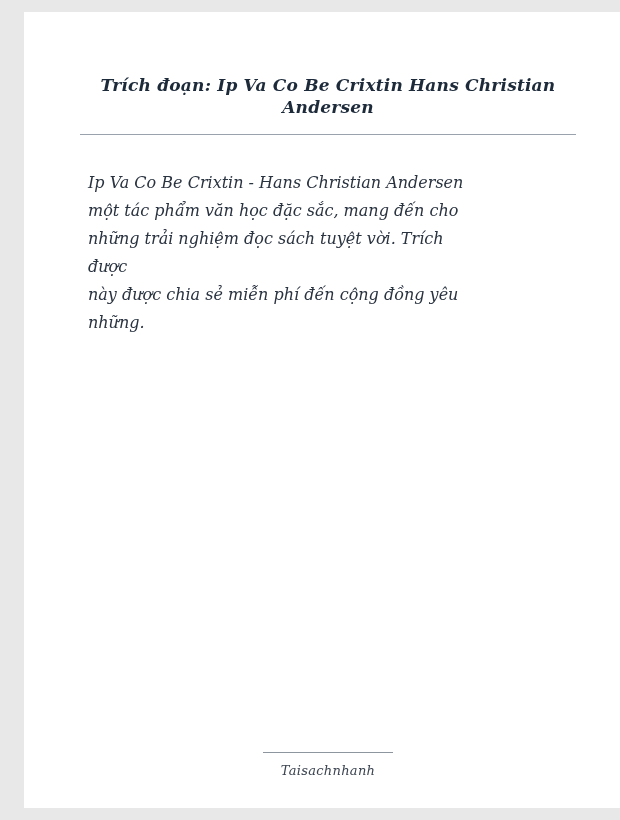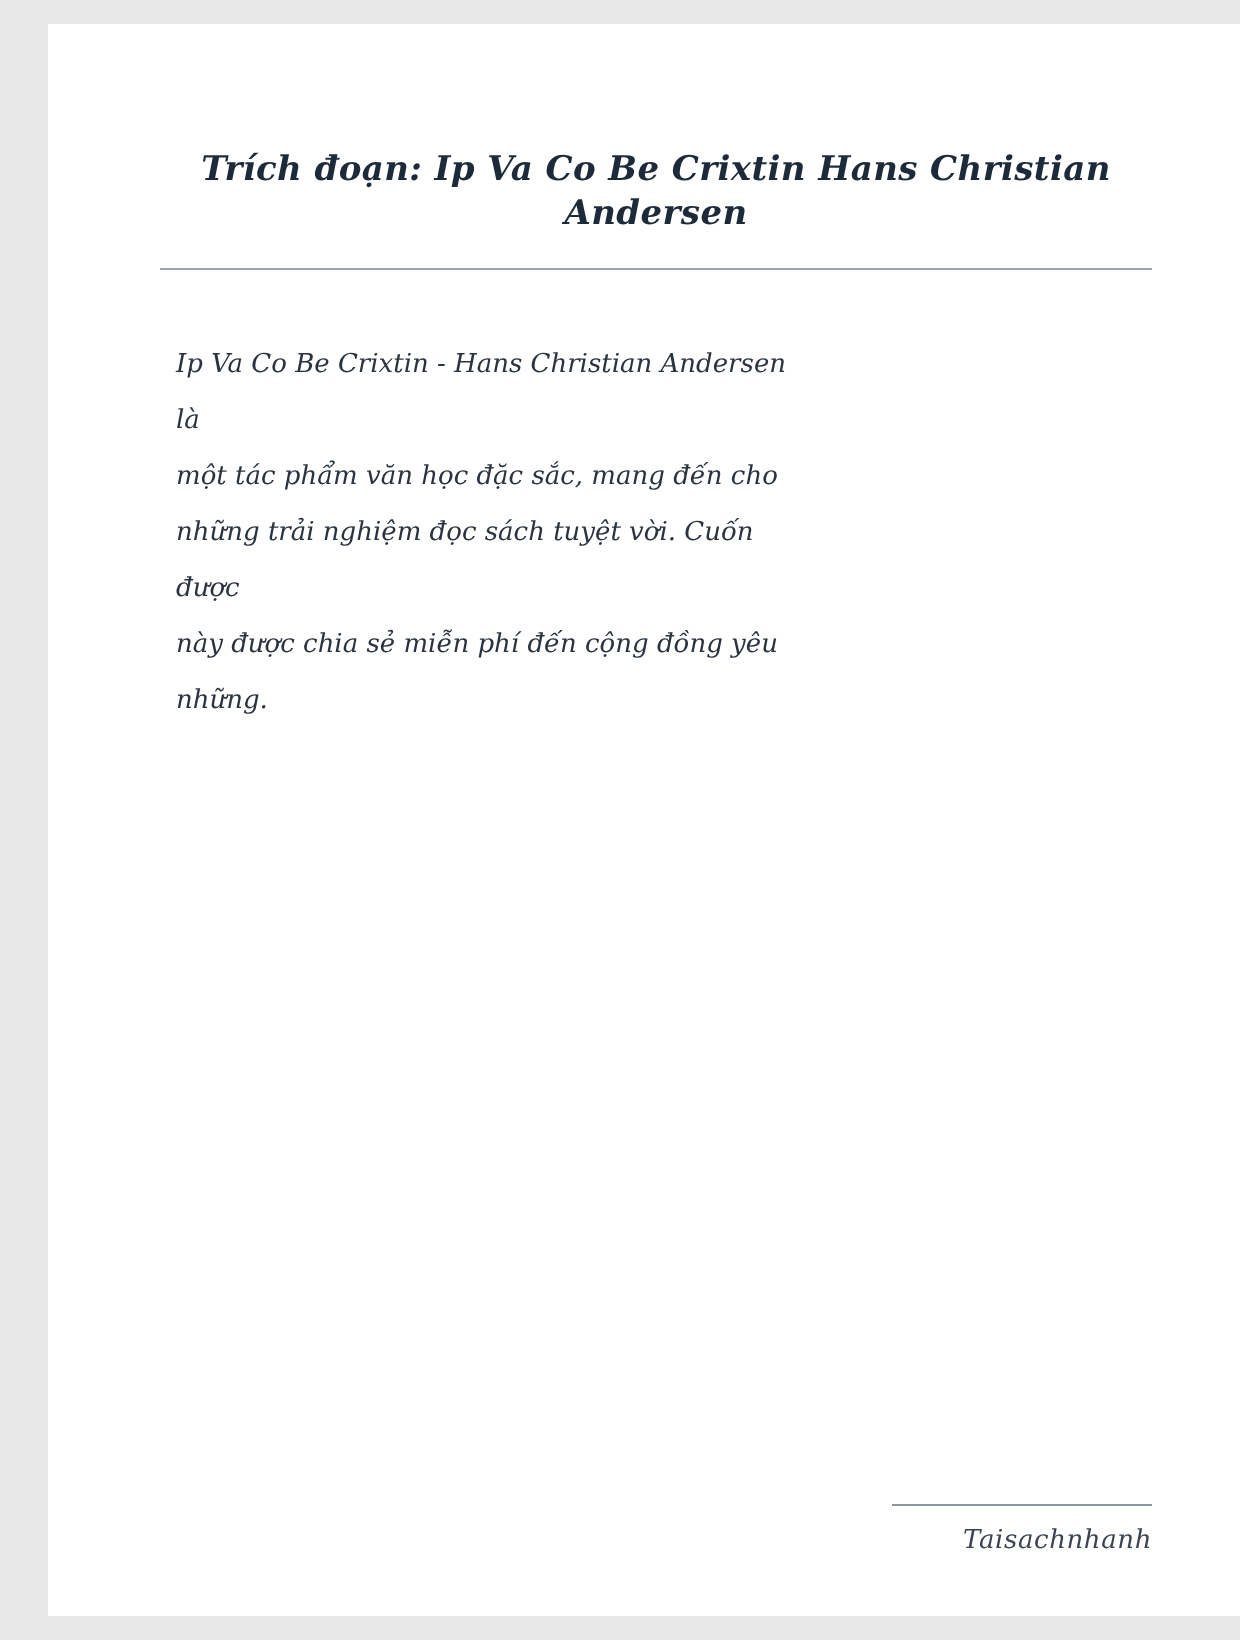--- a/index.html
+++ b/index.html
@@ -47,33 +47,33 @@
     border-top: 1px solid #9aa3ad;
     width: 100%;
   }
   .body-block {
     margin-top: 34px;
     padding-left: 8px;
   }
   .body-line {
     font-family: "DejaVu Serif", serif;
     font-style: italic;
-    font-size: 13px;
+    font-size: 16px;
     color: #2a3340;
     line-height: 28px;
     white-space: pre;
   }
   .spacer {
     flex: 1 1 auto;
   }
   .footer {
     margin-bottom: 30px;
     display: flex;
     flex-direction: column;
-    align-items: flex-end;
+    align-items: center;
   }
   .footer-rule {
     border-top: 1px solid #8d959e;
     width: 130px;
     margin-bottom: 10px;
   }
   .footer-text {
     font-family: "DejaVu Serif", serif;
     font-style: italic;
     font-size: 13px;
@@ -86,23 +86,22 @@
 
 <div class="page">
   <div class="page-inner">
 
     <div class="doc-title">Trích đoạn: Ip Va Co Be Crixtin Hans Christian Andersen</div>
 
     <div class="title-rule"></div>
 
     <div class="body-block">
       <div class="body-line">Ip Va Co Be Crixtin - Hans Christian Andersen</div>
-      <div class="body-line">là</div>
       <div class="body-line">một tác phẩm văn học đặc sắc, mang đến cho</div>
-      <div class="body-line">những trải nghiệm đọc sách tuyệt vời. Cuốn</div>
+      <div class="body-line">những trải nghiệm đọc sách tuyệt vời. Trích</div>
       <div class="body-line">được</div>
       <div class="body-line">này được chia sẻ miễn phí đến cộng đồng yêu</div>
       <div class="body-line">những.</div>
     </div>
 
     <div class="spacer"></div>
 
     <div class="footer">
       <div class="footer-rule"></div>
       <div class="footer-text">Taisachnhanh</div>

